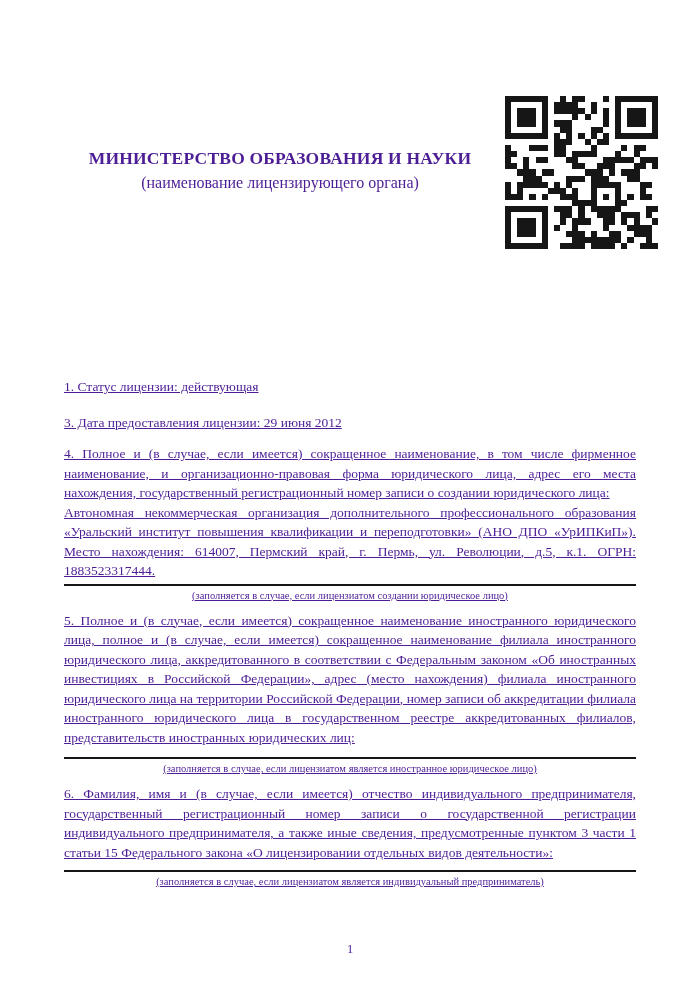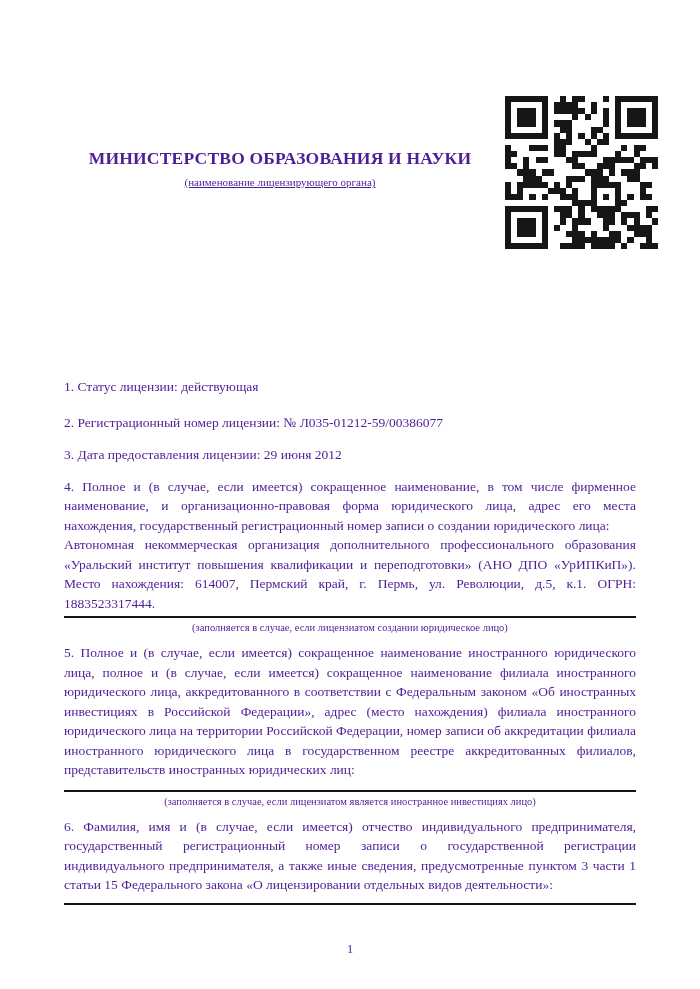--- a/index.html
+++ b/index.html
@@ -21,24 +21,23 @@
     width: 432px;
     text-align: center;
   }
   .ministry-name {
     font-weight: bold;
     font-size: 17.5px;
     line-height: 27px;
     letter-spacing: 0.2px;
   }
   .ministry-caption {
-    font-size: 11px;
+    font-size: 16px;
     line-height: 13px;
     margin-top: 4px;
-    text-decoration: underline;
   }
   
   .qr-wrap {
     position: absolute;
     left: 505px;
     top: 84px;
     width: 153px;
     height: 153px;
   }
   .qr-wrap svg { display: block; width: 153px; height: 153px; }
@@ -70,21 +69,21 @@
   }
   .mt-tight { margin-top: 3px; }
   .mt-mid   { margin-top: 8px; }
   .mt-big   { margin-top: 10px; }
   .small-caption {
     font-size: 10.5px;
     line-height: 14px;
     text-align: center;
     margin-top: 3px;
   }
-  .item { margin-bottom: 0; }
+  .item { margin-bottom: 0; text-decoration: underline; }
   .item-1 { margin-bottom: 16px; }
   .item-2 { margin-bottom: 13px; }
   .item-3 { margin-bottom: 12px; }
   .item-4 { margin-bottom: 8px; }
   .item-5 { margin-bottom: 8px; }
   .item-6 { margin-bottom: 10px; }
   
   .page-number {
     position: absolute;
     top: 930px;
@@ -428,44 +427,42 @@
       </svg>
   </div>
 
 
   <div class="content">
 
     <div class="item item-1">
       <div class="single-line">1. Статус лицензии: действующая</div>
     </div>
 
-    <div class="item item-2">
-      <div class="single-line">2. Регистрационный номер лицензии: № Л035-01212-59/00386077</div>
-    </div>
 
     <div class="item item-3">
       <div class="single-line">3. Дата предоставления лицензии: 29 июня 2012</div>
     </div>
 
     <div class="item item-4">
       <div class="para">4. Полное и (в случае, если имеется) сокращенное наименование, в том числе фирменное наименование, и организационно-правовая форма юридического лица, адрес его места нахождения, государственный регистрационный номер записи о создании юридического лица:</div>
       <div class="para">Автономная некоммерческая организация дополнительного профессионального образования «Уральский институт повышения квалификации и переподготовки» (АНО ДПО «УрИПКиП»). Место нахождения: 614007, Пермский край, г. Пермь, ул. Революции, д.5, к.1. ОГРН: 1883523317444.</div>
       <div class="fill-line mt-tight"></div>
       <div class="small-caption">(заполняется в случае, если лицензиатом создании юридическое лицо)</div>
     </div>
 
     <div class="item item-5">
       <div class="para">5. Полное и (в случае, если имеется) сокращенное наименование иностранного юридического лица, полное и (в случае, если имеется) сокращенное наименование филиала иностранного юридического лица, аккредитованного в соответствии с Федеральным законом «Об иностранных инвестициях в Российской Федерации», адрес (место нахождения) филиала иностранного юридического лица на территории Российской Федерации, номер записи об аккредитации филиала иностранного юридического лица в государственном реестре аккредитованных филиалов, представительств иностранных юридических лиц:</div>
       <div class="fill-line mt-big"></div>
-      <div class="small-caption">(заполняется в случае, если лицензиатом является иностранное инвестициях лицо)</div>
+      <div class="small-caption">(заполняется в случае, если лицензиатом является иностранное юридическое лицо)</div>
     </div>
 
     <div class="item item-6">
       <div class="para">6. Фамилия, имя и (в случае, если имеется) отчество индивидуального предпринимателя, государственный регистрационный номер записи о государственной регистрации индивидуального предпринимателя, а также иные сведения, предусмотренные пунктом 3 части 1 статьи 15 Федерального закона «О лицензировании отдельных видов деятельности»:</div>
       <div class="fill-line mt-mid"></div>
+      <div class="small-caption">(заполняется в случае, если лицензиатом является индивидуальный предприниматель)</div>
     </div>
 
 
   </div>
 
   <div class="page-number">1</div>
 
 </div>
 
 </body></html>

